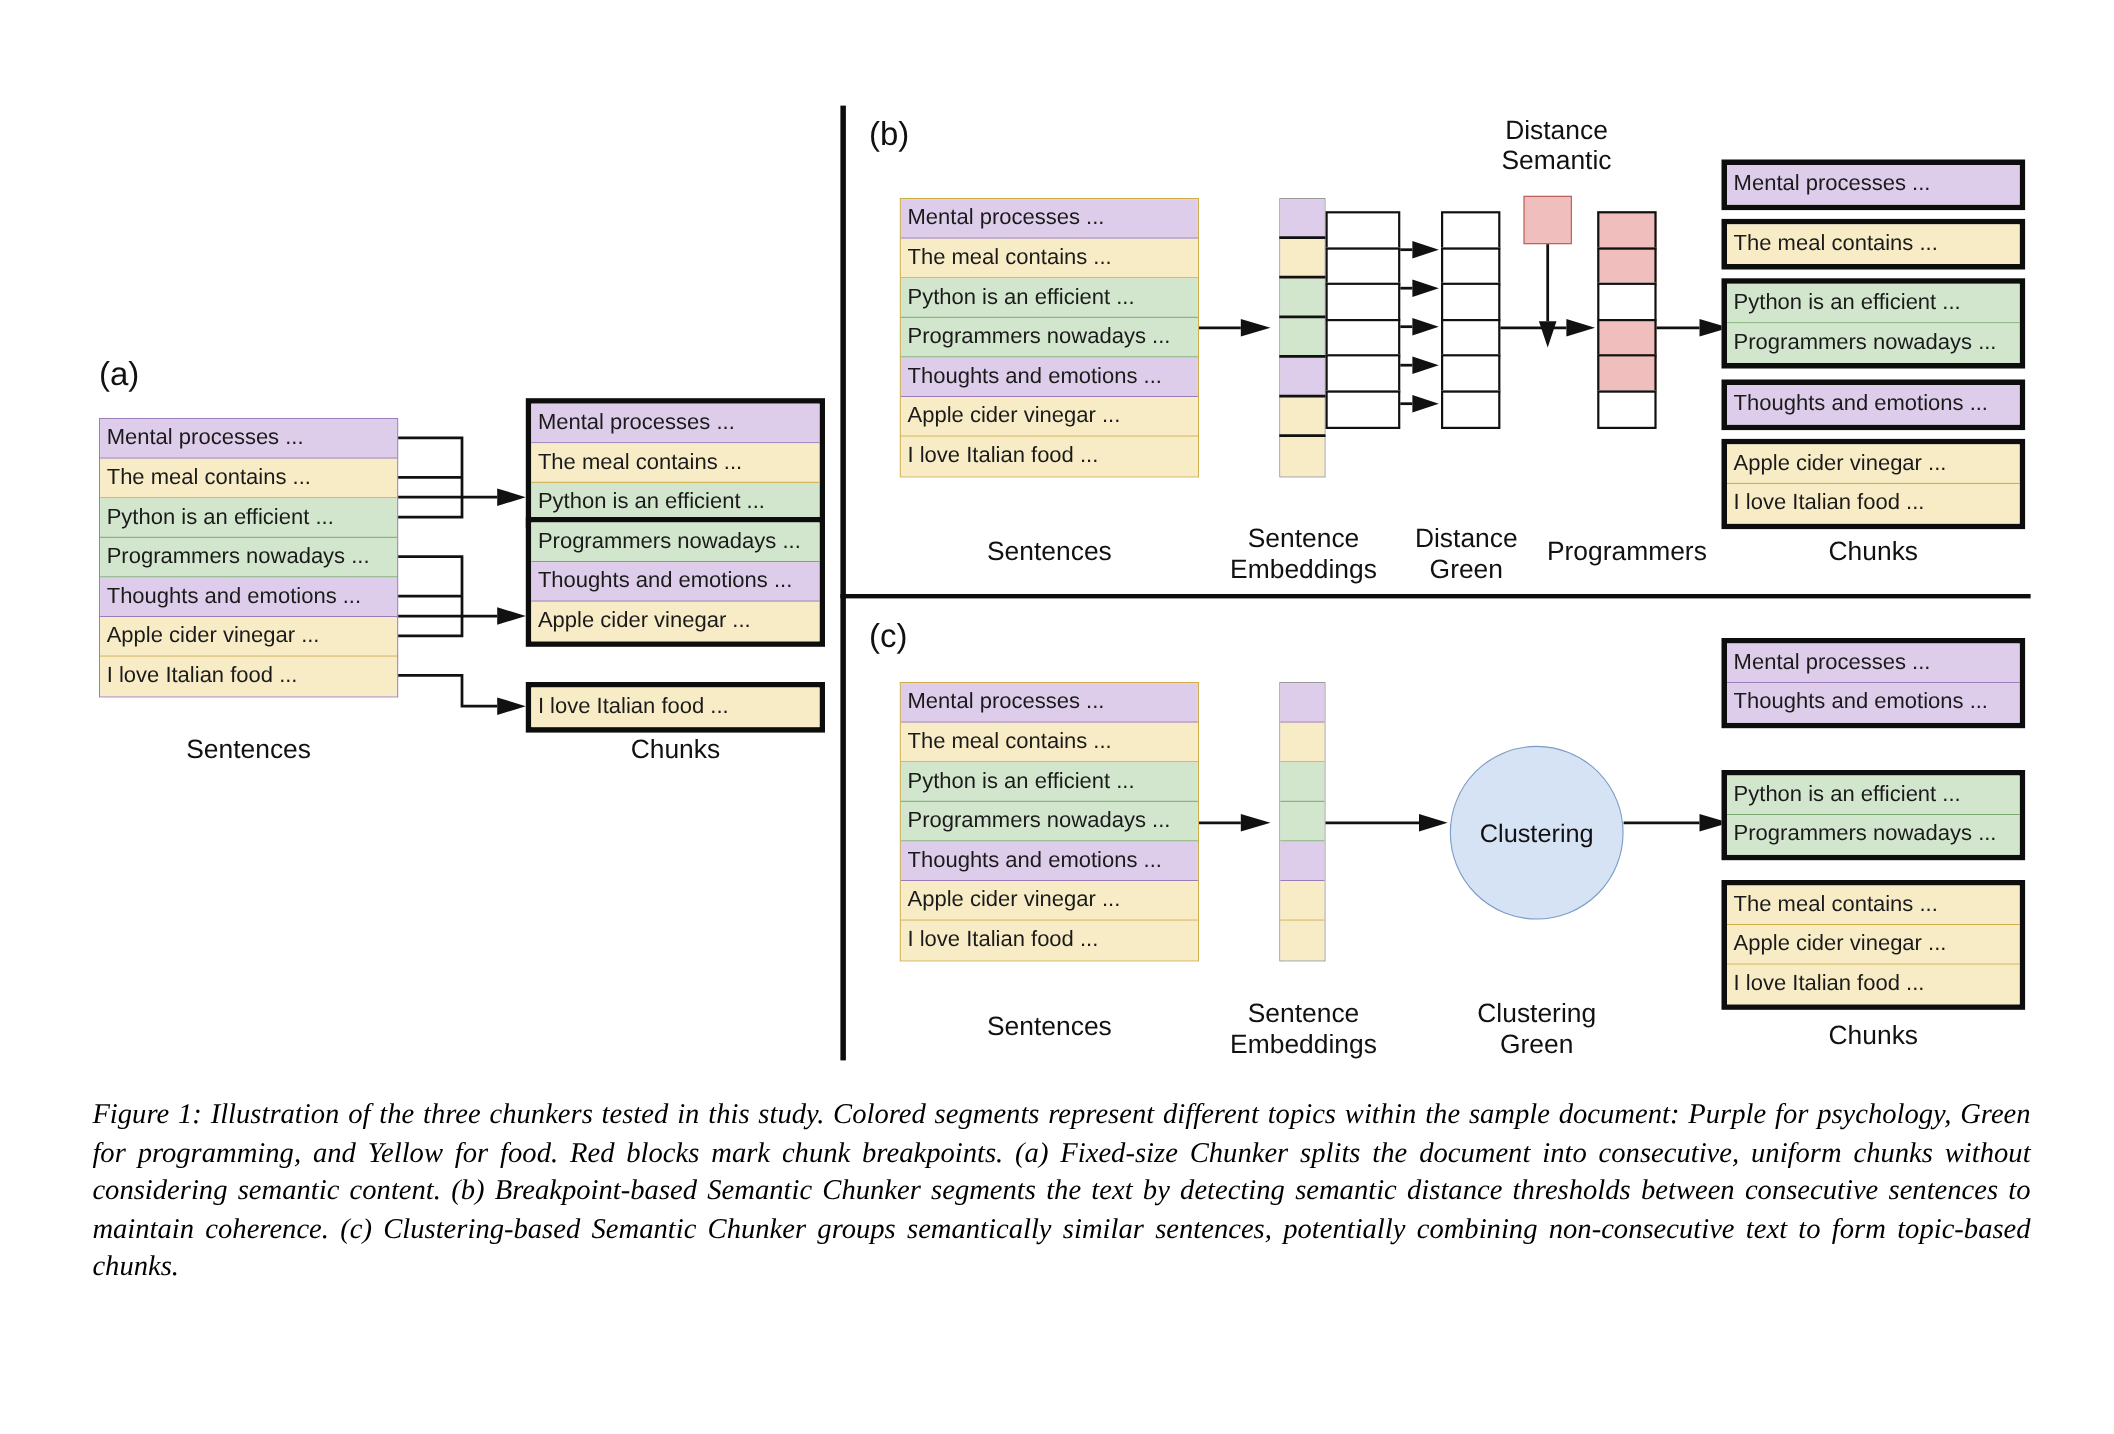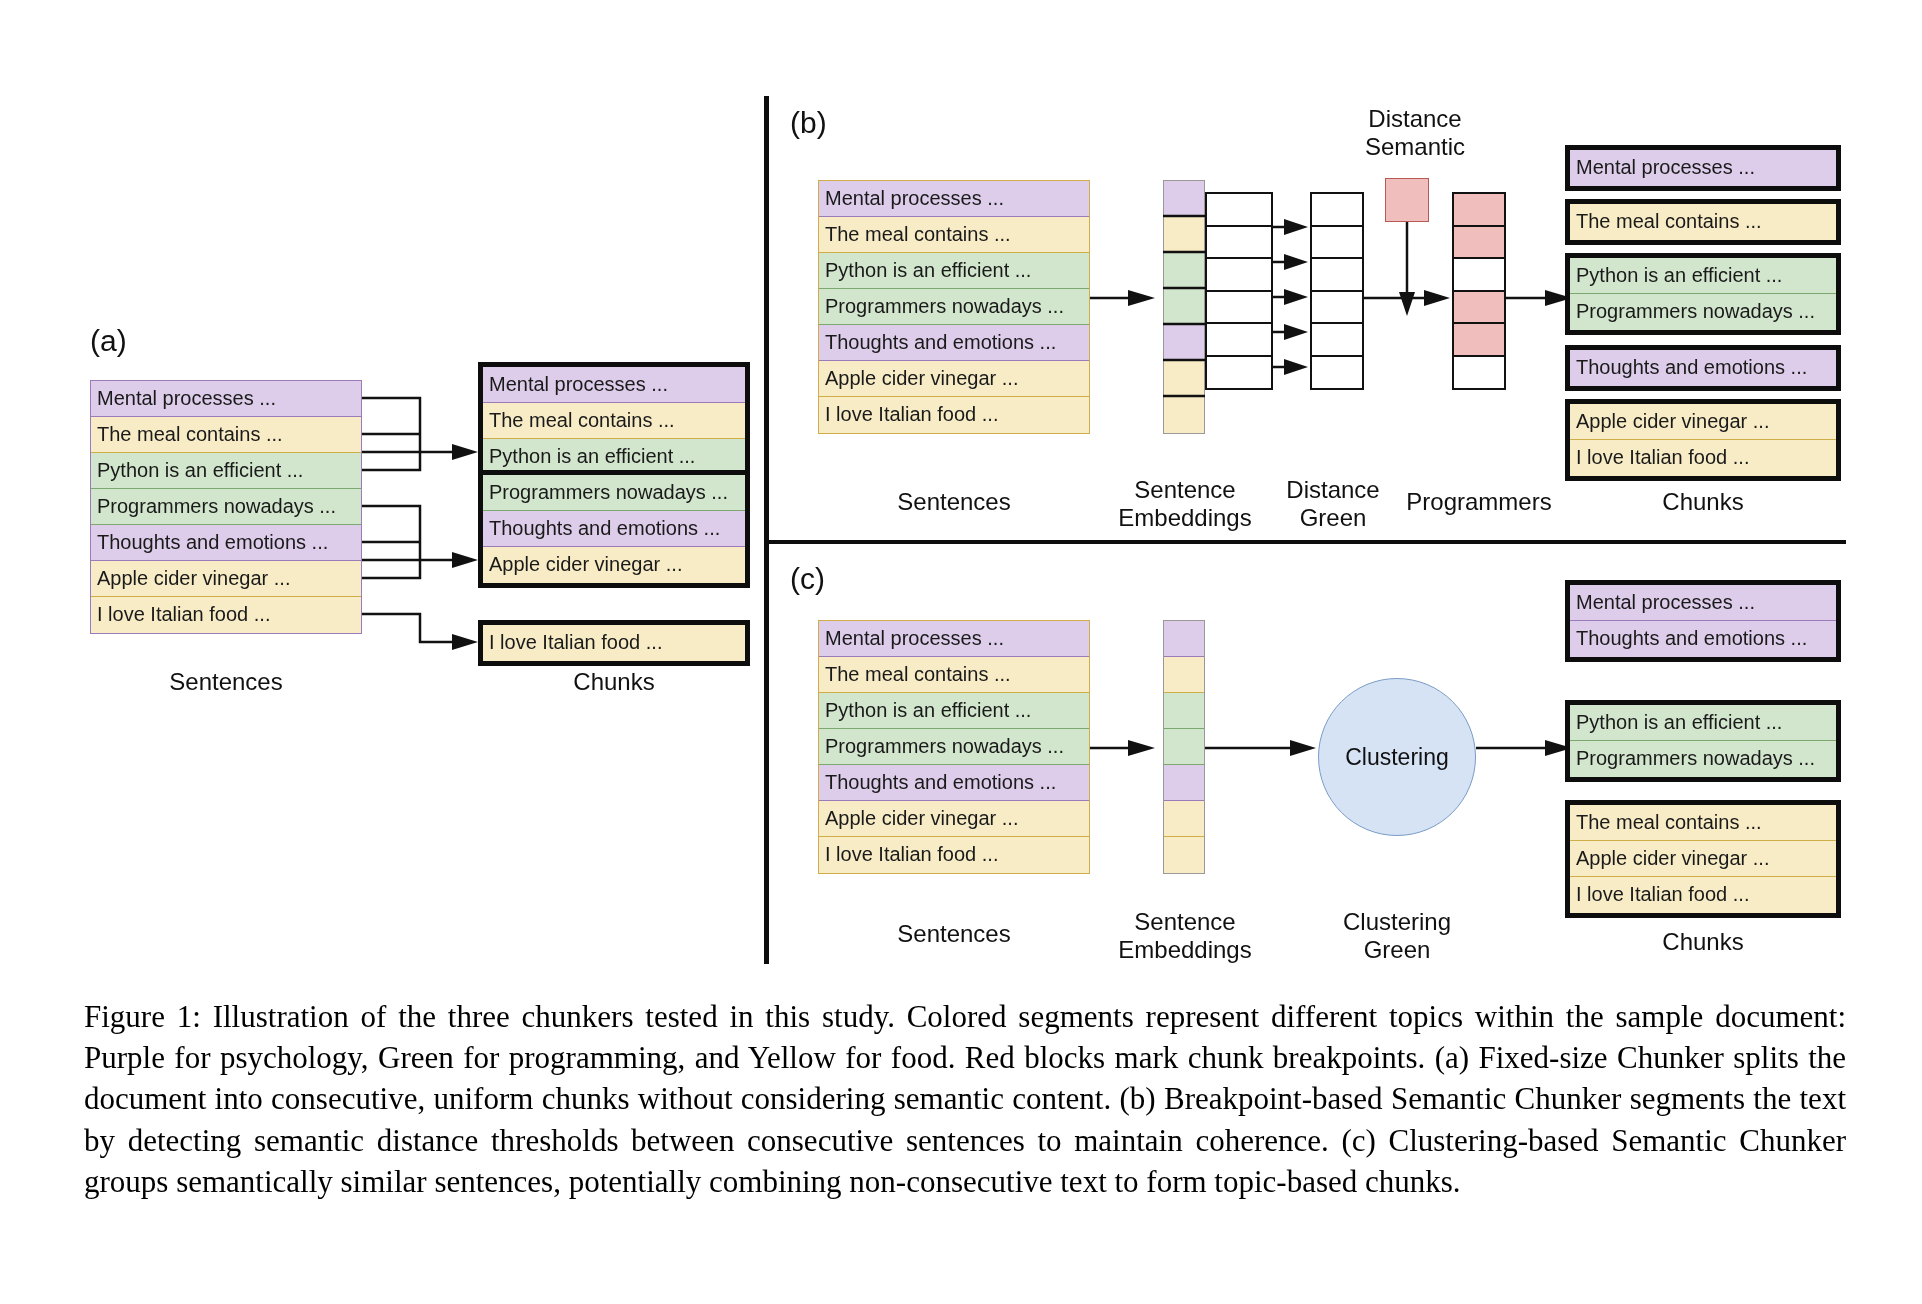--- a/index.html
+++ b/index.html
@@ -119,24 +119,25 @@
   }
 
   
   .divider { position:absolute; background:#0d0d0d; }
 
   
   #caption {
     position:absolute;
     left:84px; top:996px; width:1762px;
     font-family:"Liberation Serif", serif;
-    font-size:31px;
+    font-size:26px;
     line-height:1.33;
     text-align:justify;
     color:#000;
+    font-style:italic;
   }
 
   svg.wires { position:absolute; left:0; top:0; overflow:visible; pointer-events:none; }
 </style>
 </head>
 <body>
 
 <div id="figure">
 
   <div class="divider" style="left:764px; top:96px; width:5px; height:868px;"></div>

